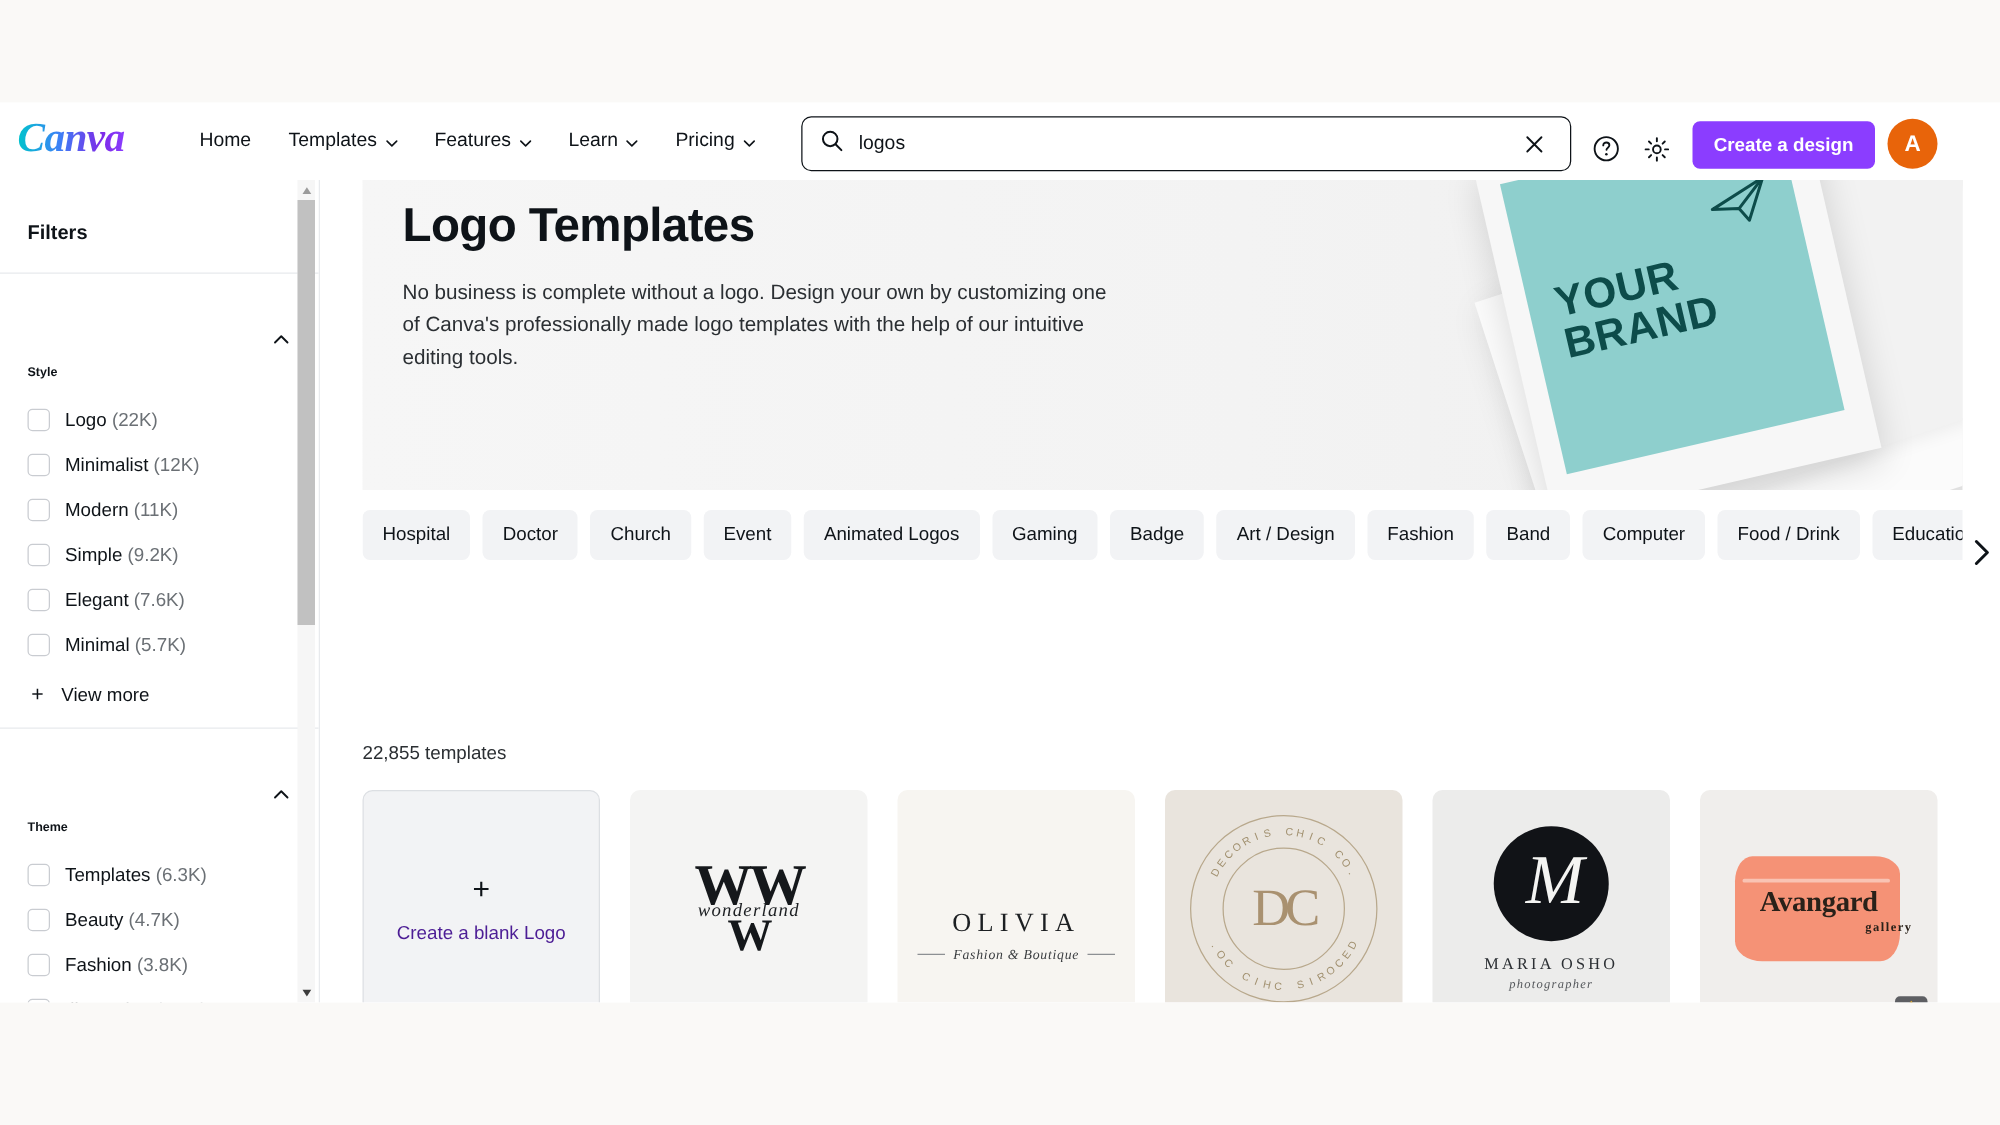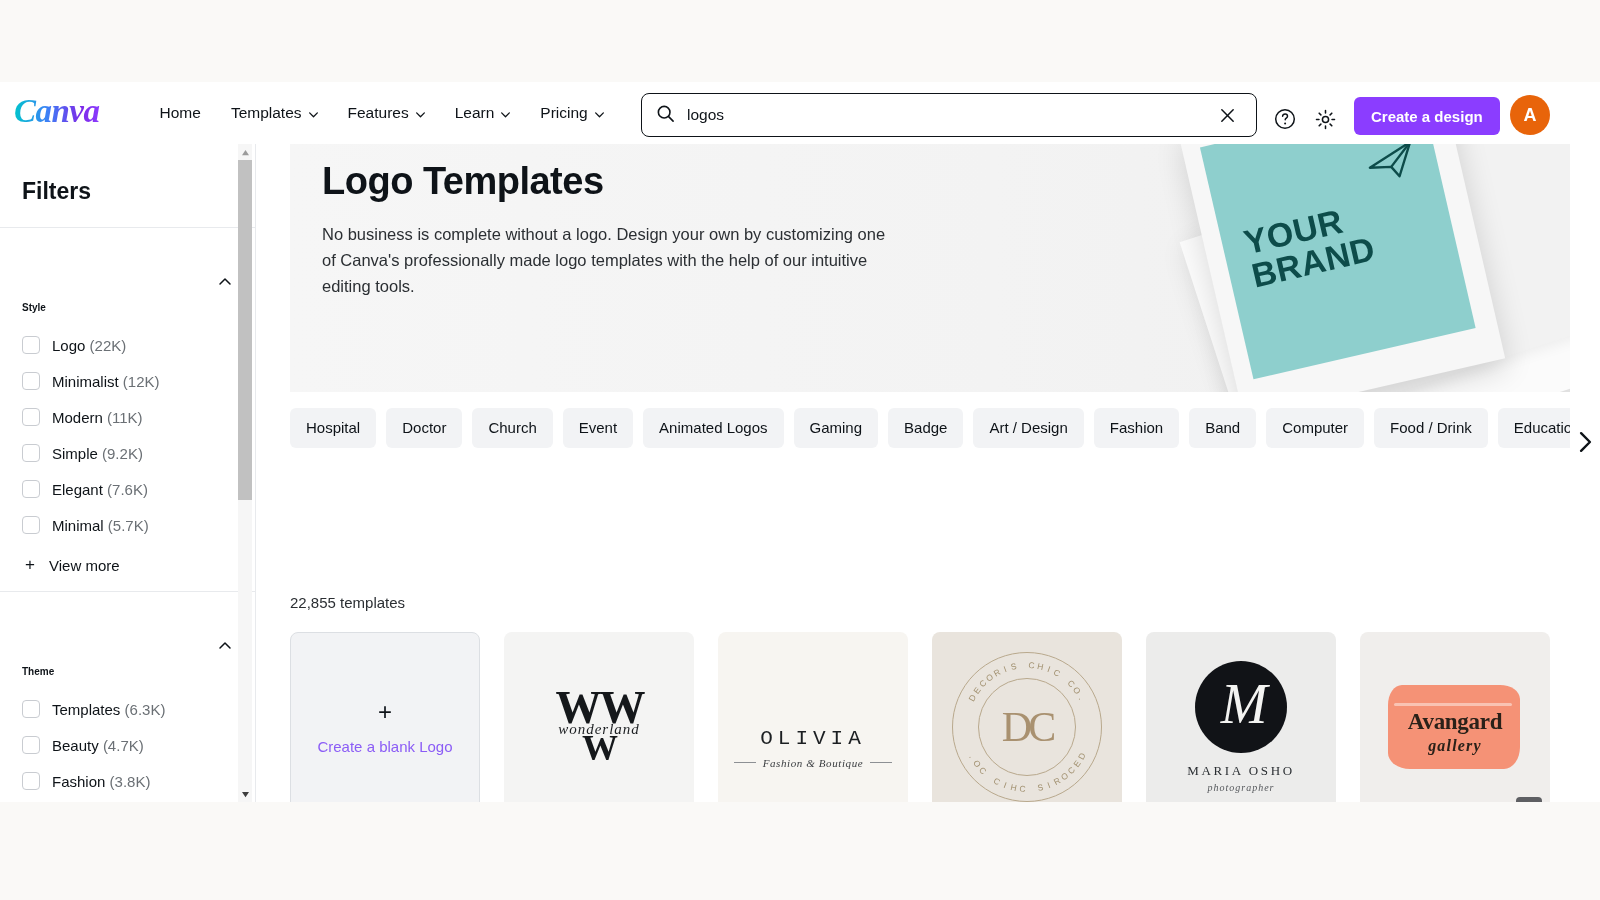--- a/index.html
+++ b/index.html
@@ -71,21 +71,21 @@
     display: flex; align-items: center; justify-content: center;
     font-size: 18px; font-weight: 600; cursor: pointer;
   }
 
   
   #sidebar {
     position: absolute; left: 0; top: 62px; width: 256px; height: 658px;
     background: #fff; border-right: 1px solid #e8eaed; overflow: hidden;
   }
   #sidebar-inner { padding: 0 22px; }
-  .filters-title { font-size: 23px; font-weight: 700; color: #0e1318; padding: 34px 0 22px 0; }
+  .filters-title { font-size: 16px; font-weight: 700; color: #0e1318; padding: 34px 0 22px 0; }
   .sec-divider { height: 1px; background: #e8eaed; margin: 0 -22px; }
   .filter-section { padding: 26px 0 14px 0; }
   .filter-head {
     display: flex; align-items: center; justify-content: space-between;
     cursor: pointer; margin-bottom: 14px;
   }
   .filter-head-label { font-size: 10px; font-weight: 700; color: #0e1318; margin-top: 48px; }
   .chk-row {
     display: flex; align-items: center; gap: 12px; padding: 9px 0; cursor: pointer;
   }
@@ -192,40 +192,40 @@
   }
   .card {
     width: 190px; height: 190px; border-radius: 8px; background: #f2f3f5;
     position: relative; overflow: hidden; cursor: pointer;
     display: flex; align-items: center; justify-content: center;
   }
   .card.blank {
     background: #f2f3f5; border: 1px solid #dcdfe3; flex-direction: column; gap: 14px;
   }
   .blank-plus { font-size: 24px; color: #0e1318; line-height: 1; font-weight: 400; }
-  .blank-label { font-size: 15px; color: #8b5cf6; }
+  .blank-label { font-size: 15px; color: #4c1d95; }
 
   .pro-badge {
     position: absolute; right: 8px; bottom: 8px; width: 26px; height: 17px;
     border-radius: 4px; background: #5e5f63; display: flex;
     align-items: center; justify-content: center;
   }
 
   
   .lg-wonderland { text-align: center; font-family: "Liberation Serif", serif; color: #15181b; }
   .lg-wonderland .w1 { font-size: 46px; font-weight: 700; letter-spacing: -3px; line-height: 34px; }
   .lg-wonderland .sc {
     font-family: "Liberation Serif", serif; font-style: italic; font-size: 15px;
     letter-spacing: 1px; margin: -4px 0 -6px 0; color: #1c1f22;
   }
   .lg-wonderland .w2 { font-size: 36px; font-weight: 700; letter-spacing: -2px; line-height: 32px; }
 
   .lg-olivia { text-align: center; }
   .lg-olivia .nm {
-    font-family: Liberation Mono, monospace; font-size: 21px; letter-spacing: 5px;
+    font-family: Liberation Serif, serif; font-size: 21px; letter-spacing: 5px;
     color: #1c1f22; font-weight: 400; margin-top: 41px;
   }
   .lg-olivia .sub {
     margin-top: 7px; font-family: "Liberation Serif", serif; font-style: italic;
     font-size: 11px; color: #3a3d40; letter-spacing: 0.6px;
     display: flex; align-items: center; justify-content: center; gap: 7px;
   }
   .lg-olivia .sub:before, .lg-olivia .sub:after {
     content: ""; width: 22px; height: 1px; background: #8d9094;
   }
@@ -274,23 +274,23 @@
   .lg-avangard .brush:after {
     content: ""; position: absolute; left: 6px; top: 18px; width: 118px; height: 3px;
     background: rgba(255,255,255,0.45); border-radius: 3px;
   }
   .lg-avangard .nm {
     position: absolute; left: 0; right: 0; top: 30px; text-align: center;
     font-family: "Liberation Serif", serif; font-weight: 700; font-size: 23px;
     color: #2a2119; letter-spacing: -0.3px;
   }
   .lg-avangard .sub {
-    position: absolute; left: 0; right: 0; top: 58px; text-align: center;
-    font-family: "Liberation Serif", serif; font-weight: 700; font-size: 16px;
-    color: #2a2119; letter-spacing: 1.2px; font-style: italic;
+    position: absolute; left: 0; right: 0; top: 58px; text-align: right;
+    font-family: "Liberation Serif", serif; font-weight: 700; font-size: 10px;
+    color: #2a2119; letter-spacing: 1.2px;
   }
 </style>
 </head>
 <body>
 
 <div id="page">
   <div id="viewport">
 
     <div id="header">
       <div class="canva-logo">Canva</div>

